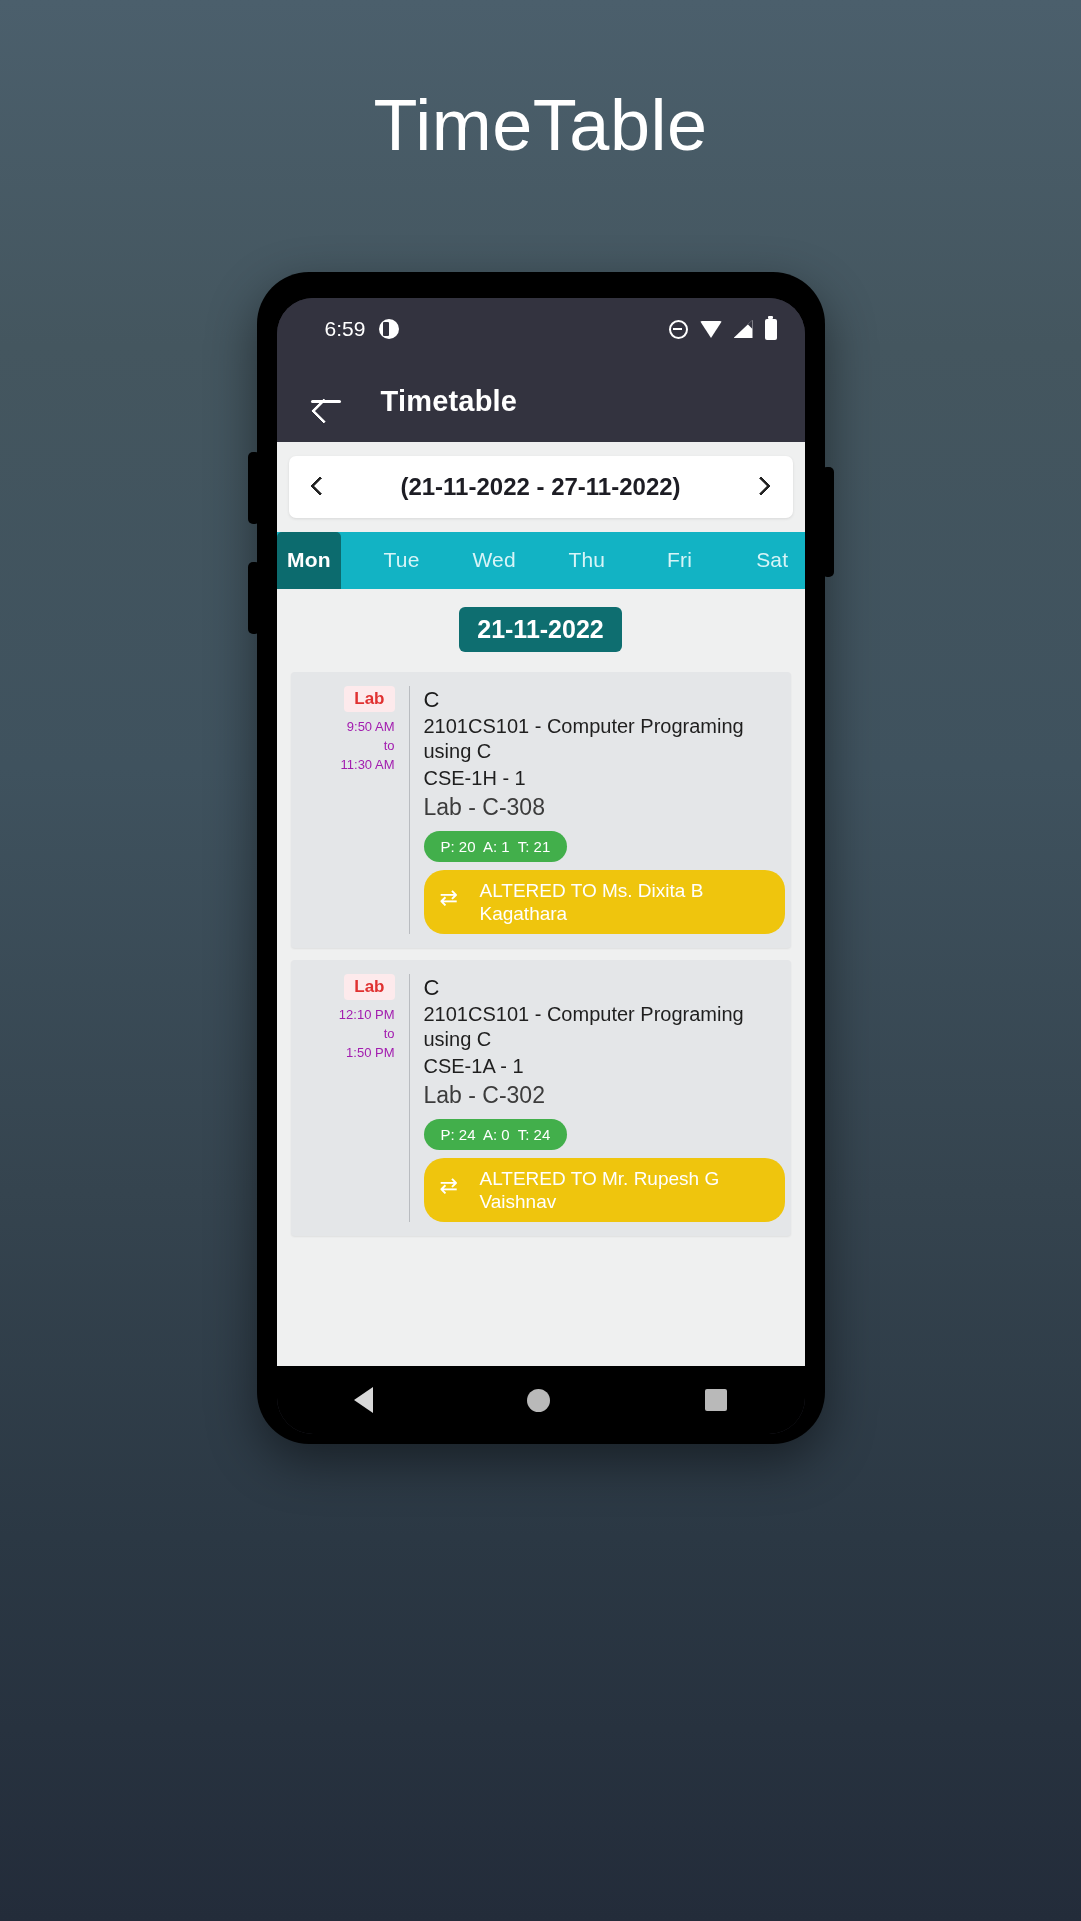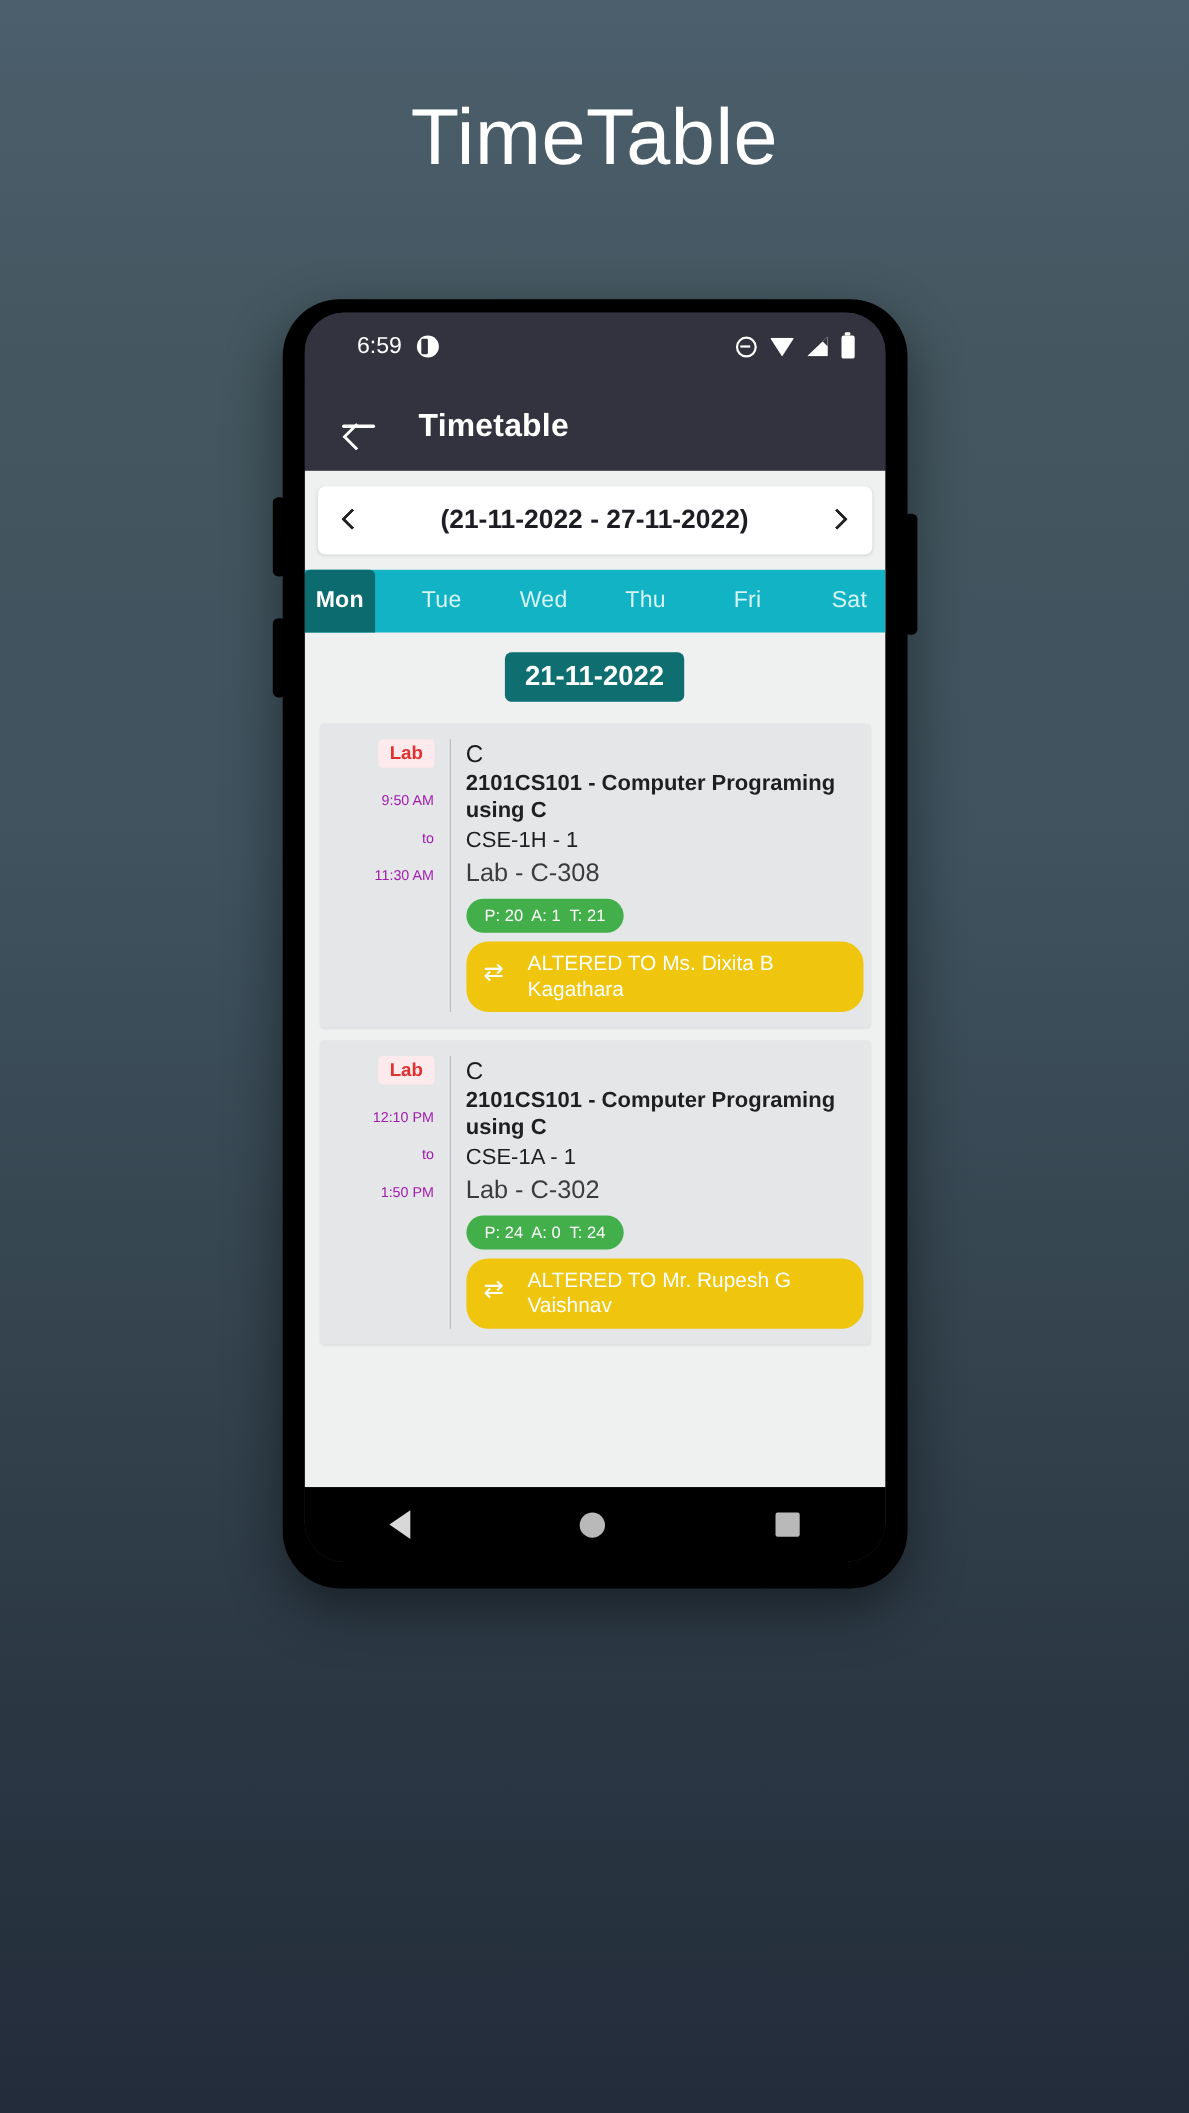--- a/index.html
+++ b/index.html
@@ -47,21 +47,21 @@
     position:absolute;
     background:#000000;
     border-radius:5px;
   }
   .btn-vol-up { left:-9px; top:180px; width:12px; height:72px; }
   .btn-vol-dn { left:-9px; top:290px; width:12px; height:72px; }
   .btn-power  { right:-9px; top:195px; width:12px; height:110px; }
 
   .phone-screen {
     position:absolute;
-    left:20px; top:12px;
+    left:20px; top:26px;
     width:528px; height:1136px;
     border-radius:36px;
     overflow:hidden;
     background:#2f2f3d;
     display:flex;
     flex-direction:column;
   }
 
   
   .status-bar {
@@ -229,41 +229,41 @@
     padding:14px 10px 14px 0;
     box-shadow:0 1px 2px rgba(0,0,0,0.07);
   }
   .card-left {
     width:118px;
     flex:0 0 118px;
     display:flex;
     flex-direction:column;
     align-items:flex-end;
     padding-right:14px;
-    gap:17px;
+    gap:2px;
   }
   .lab-badge {
     background:#fdeaec;
     color:#e03131;
     font-size:17px;
     font-weight:700;
     padding:3px 10px;
     border-radius:4px;
     margin-bottom:4px;
   }
   .time-txt { font-size:13px; color:#a21caf; line-height:1.32; text-align:right; }
 
   .card-right {
     flex:1 1 auto;
     border-left:1px solid #b9bcc0;
     padding-left:14px;
     min-width:0;
   }
   .subj-short { font-size:22px; color:#1b1b1b; line-height:1.25; }
-  .subj-full { font-size:20px; color:#1f1f1f; line-height:1.28;font-weight:bold; }
+  .subj-full { font-size:20px; color:#1f1f1f; line-height:1.28; }
   .batch-txt { font-size:20px; color:#1f1f1f; line-height:1.35; }
   .room-txt  { font-size:23px; color:#3c3c3c; line-height:1.35; }
 
   .att-badge {
     display:inline-block;
     background:#42af4b;
     color:#ffffff;
     font-size:15px;
     padding:7px 17px;
     border-radius:18px;

